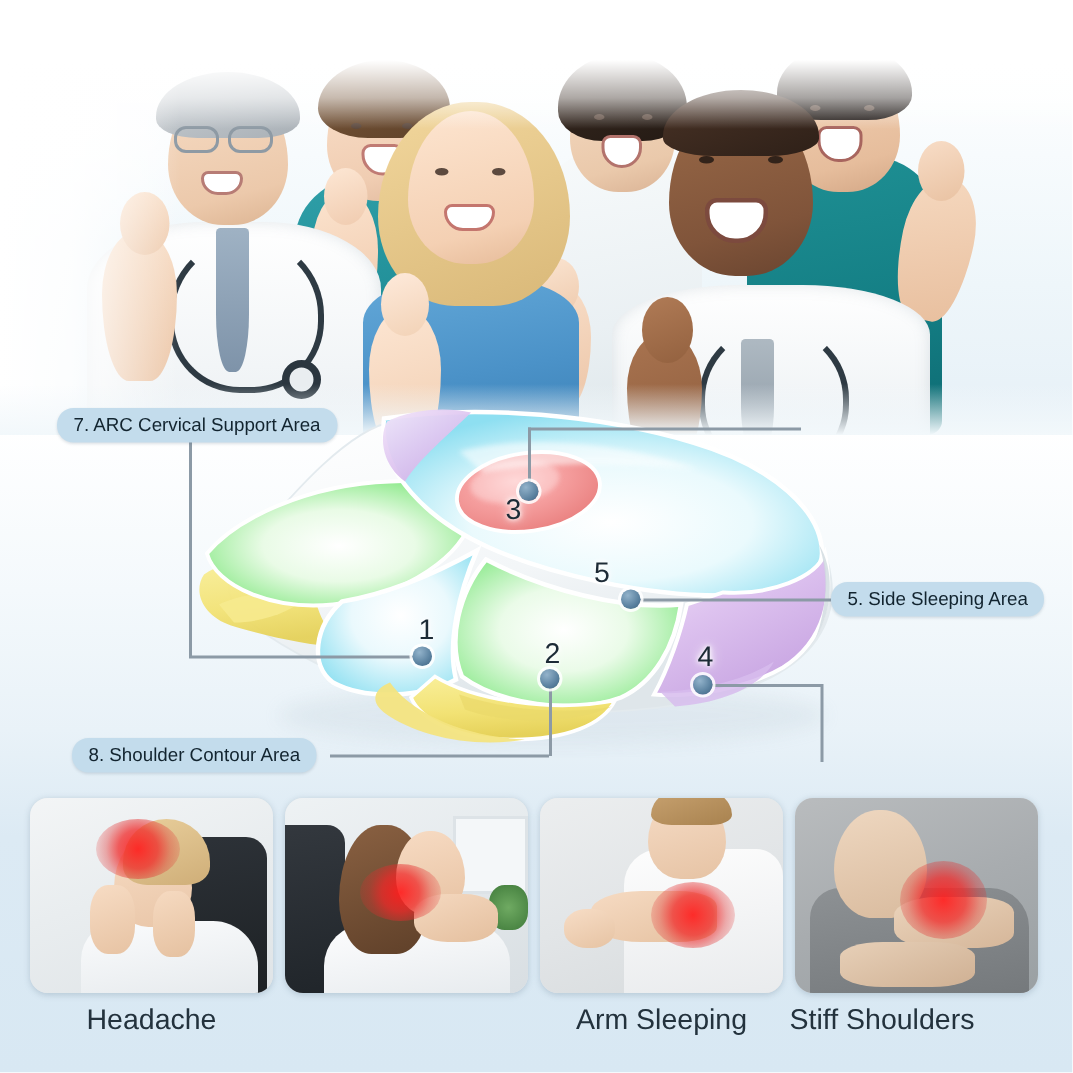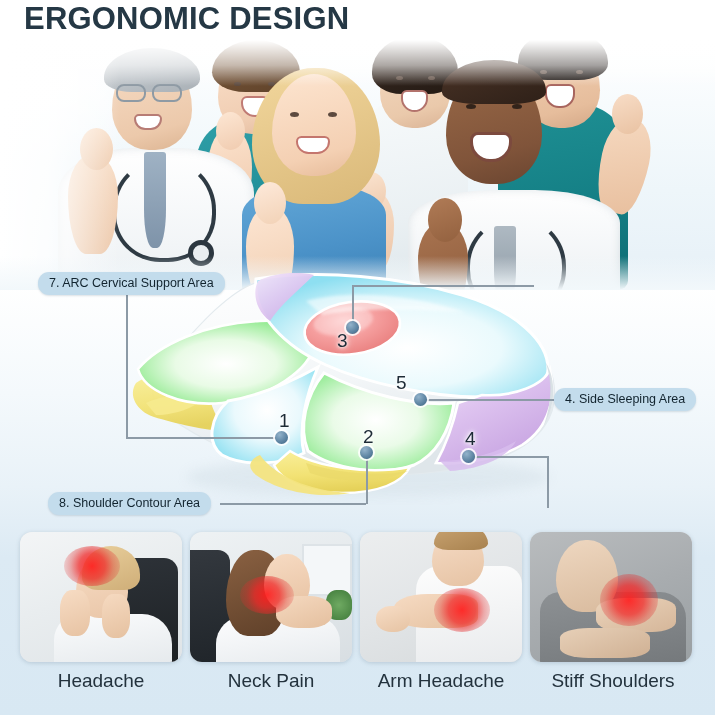--- a/index.html
+++ b/index.html
@@ -188,21 +188,20 @@
       <div class="thumbtip" style="left:428px; top:158px; width:34px; height:44px;
            background:linear-gradient(160deg,#b07b56,#93613f);"></div>
     </div>
 
     <div class="pb-fade-l"></div>
     <div class="pb-fade-t"></div>
     <div class="pb-fade-b"></div>
   </div>
 
   <div class="header">
-    <div class="title">ERGONOMIC DESIGN</div>
   </div>
 
   <div class="pillow-wrap">
     <svg viewBox="0 0 500 260" width="500" height="260">
       <defs>
         <linearGradient id="gCyan" x1="0" y1="0" x2="0.4" y2="1">
           <stop offset="0%" stop-color="#9fe6f5"></stop>
           <stop offset="45%" stop-color="#e4f8fc"></stop>
           <stop offset="100%" stop-color="#ffffff"></stop>
         </linearGradient>
@@ -323,21 +322,21 @@
   <div class="lead h" style="left:352px; top:285px; width:182px;"></div>
   <div class="lead v" style="left:352px; top:285px; height:42px;"></div>
   <div class="dot" style="left:346px; top:321px;"></div>
   <div class="num" style="left:337px; top:330px;">3</div>
 
   <div class="lead h" style="left:468px; top:456px; width:80px;"></div>
   <div class="lead v" style="left:547px; top:456px; height:52px;"></div>
   <div class="dot" style="left:462px; top:450px;"></div>
   <div class="num" style="left:465px; top:428px;">4</div>
 
-  <div class="pill soft" style="left:554px; top:388px;">4. Side Sleeping Area</div>
+  <div class="pill soft" style="left:554px; top:388px;">5. Side Sleeping Area</div>
   <div class="lead h" style="left:420px; top:399px; width:134px;"></div>
   <div class="dot" style="left:414px; top:393px;"></div>
   <div class="num" style="left:396px; top:372px;">5</div>
 
   <div class="cards">
 
     <div class="card" style="left:20px;">
       <div class="ph" style="background:linear-gradient(160deg,#f3f5f6 0%,#e9edef 45%,#dfe4e7 100%);">
         <div style="position:absolute; left:96px; top:26px; width:62px; height:104px;
              background:linear-gradient(170deg,#2d3238,#1d2124); border-radius:14px 14px 0 0;"></div>
@@ -368,48 +367,47 @@
              background:linear-gradient(170deg,#fdfdfe,#e7ebee); border-radius:28px 26px 0 0;"></div>
         <div style="position:absolute; left:36px; top:18px; width:60px; height:86px;
              background:linear-gradient(160deg,#8a6142,#5f4029); border-radius:46% 46% 36% 36%/58% 58% 42% 42%;"></div>
         <div class="skin" style="left:74px; top:22px; width:46px; height:56px;
              background:linear-gradient(165deg,#f7dbc3,#e7c2a2); border-radius:48% 48% 44% 44%/56% 56% 44% 44%;"></div>
         <div class="skin" style="left:86px; top:64px; width:56px; height:32px;
              background:linear-gradient(160deg,#f5d9c0,#e4bf9e); border-radius:40%;"></div>
         <div class="pain" style="left:50px; top:44px; width:54px; height:38px;"></div>
       </div>
     </div>
-    <div class="card-label" style="left:190px;">Neck Pain</div>
 
     <div class="card" style="left:360px;">
       <div class="ph" style="background:linear-gradient(160deg,#eceeef 0%,#e2e5e7 50%,#d6dadc 100%);">
         <div class="shirt" style="left:56px; top:34px; width:106px; height:96px;
              background:linear-gradient(170deg,#fdfdfd,#e9ebed); border-radius:24px 18px 0 0;"></div>
         <div class="skin" style="left:72px; top:-2px; width:52px; height:56px;
              background:linear-gradient(165deg,#f6dcc6,#e6c3a4); border-radius:48% 48% 42% 42%/56% 56% 44% 44%;"></div>
         <div style="position:absolute; left:74px; top:-8px; width:54px; height:26px;
              background:linear-gradient(160deg,#caa472,#a8824f); border-radius:50% 50% 26% 26%/74% 74% 26% 26%;"></div>
         <div class="skin" style="left:34px; top:62px; width:84px; height:34px;
              background:linear-gradient(160deg,#f6dbc3,#e5c1a0); border-radius:40% 30% 30% 40%;"></div>
         <div class="skin" style="left:16px; top:74px; width:34px; height:26px;
              background:linear-gradient(160deg,#f7ddc6,#e6c3a3); border-radius:45%;"></div>
         <div class="pain" style="left:74px; top:56px; width:56px; height:44px;"></div>
       </div>
     </div>
-    <div class="card-label" style="left:360px;">Arm Headache</div>
+    <div class="card-label" style="left:360px;">Arm Sleeping</div>
 
     <div class="card" style="left:530px;">
       <div class="ph" style="background:linear-gradient(160deg,#b9bcbe 0%,#a8acaf 50%,#9aa0a3 100%);">
         <div class="shirt" style="left:10px; top:60px; width:146px; height:70px;
              background:linear-gradient(170deg,#8d9194,#75797c); border-radius:20px 26px 0 0;"></div>
         <div class="skin" style="left:26px; top:8px; width:62px; height:72px;
              background:linear-gradient(165deg,#eed7c0,#d9bb9e); border-radius:48% 48% 42% 42%/56% 56% 44% 44%;"></div>
         <div class="skin" style="left:66px; top:66px; width:80px; height:34px;
              background:linear-gradient(160deg,#ebd4bc,#d5b699); border-radius:36% 30% 30% 36%;"></div>
         <div class="skin" style="left:30px; top:96px; width:90px; height:30px;
              background:linear-gradient(160deg,#e7d0b8,#cfb093); border-radius:32%;"></div>
         <div class="pain" style="left:70px; top:42px; width:58px; height:52px;"></div>
       </div>
     </div>
-    <div class="card-label" style="left:532px;">Stiff Shoulders</div>
+    <div class="card-label" style="left:507px;">Stiff Shoulders</div>
   </div>
 
 </div>
 
 </body></html>

